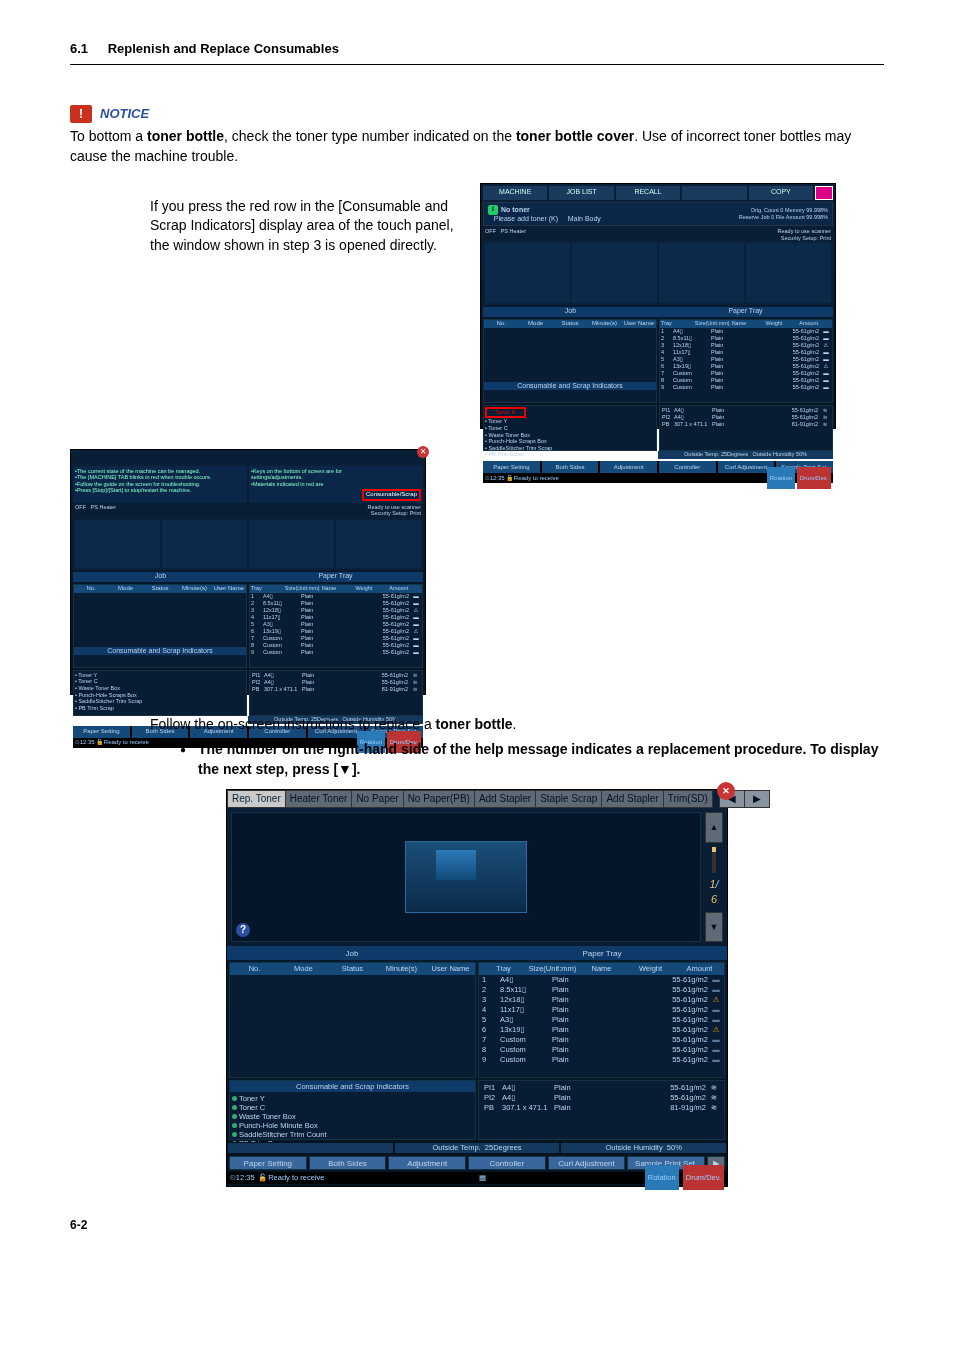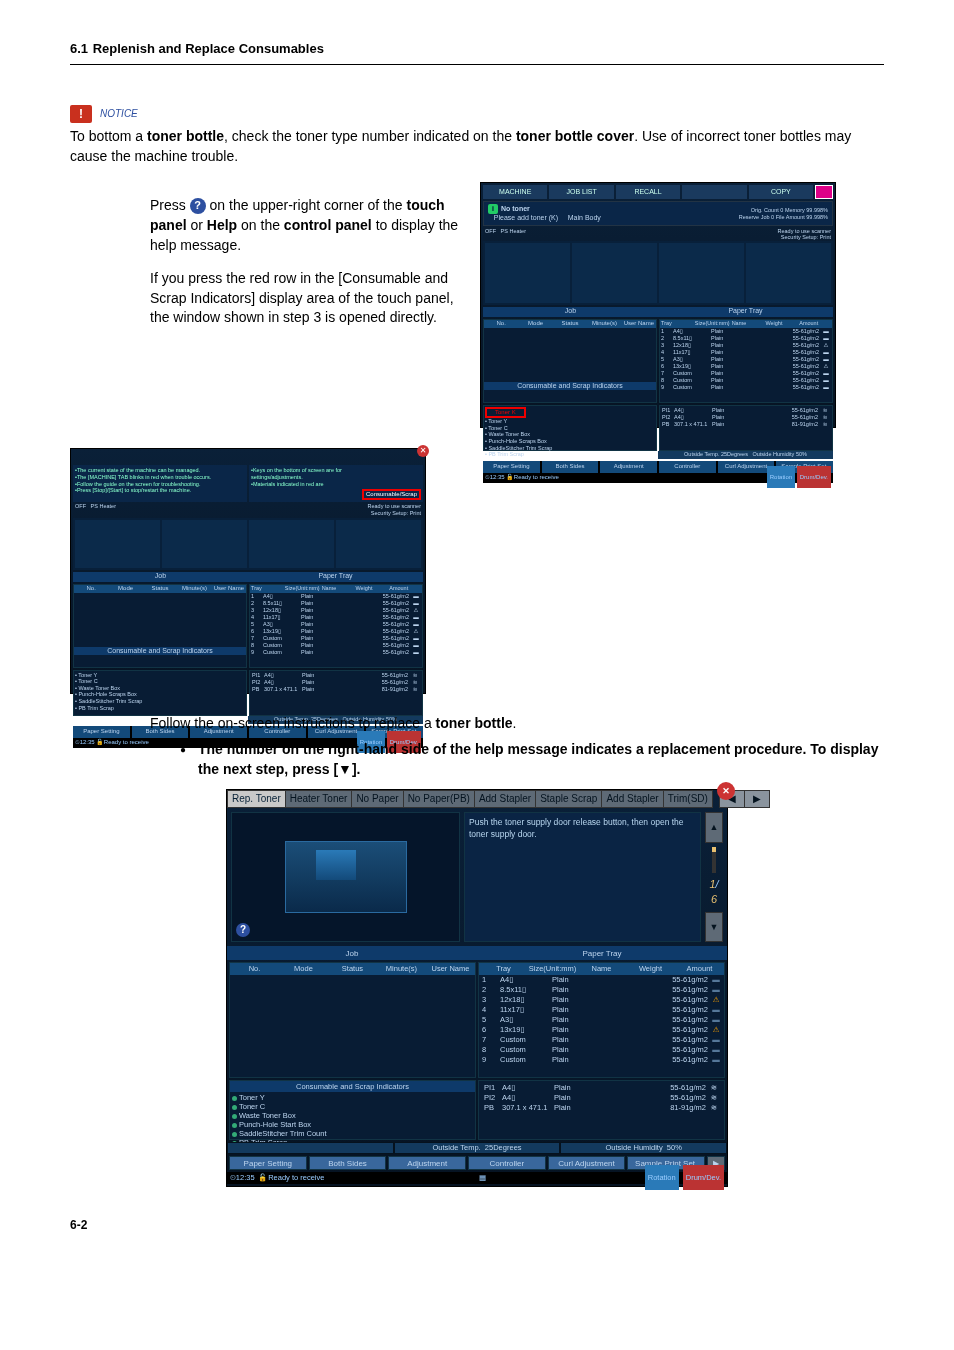--- a/index.html
+++ b/index.html
@@ -13,39 +13,39 @@
     font-size: 14px;
     line-height: 1.4;
   }
   .header-line {
     font-size: 13px;
     font-weight: bold;
     padding-bottom: 6px;
     border-bottom: 1px solid #000;
     margin-bottom: 40px;
   }
-  .header-line .num { margin-right: 1px; }
+  .header-line .num { margin-right: 16px; }
   .notice-row {
     display: flex;
     align-items: center;
     gap: 8px;
     margin-bottom: 4px;
   }
   .notice-icon {
     width: 22px; height: 18px;
     background: #c9301e;
     display: flex; align-items: center; justify-content: center;
     color: #fff; font-weight: bold; font-size: 12px;
     border-radius: 2px;
   }
   .notice-text {
     color: #2d4fa0;
-    font-weight: normal;
+    font-weight: bold;
     font-style: italic;
-    font-size: 10px;
+    font-size: 13px;
   }
   .notice-body { margin-bottom: 16px; }
   .two-col {
     display: flex;
     gap: 20px;
     align-items: flex-start;
     margin-bottom: 20px;
   }
   .two-col .text-col {
     flex: 0 0 310px;
@@ -265,23 +265,20 @@
 <div class="notice-row">
   <div class="notice-icon">!</div>
   <div class="notice-text">NOTICE</div>
 </div>
 <div class="notice-body">
   <span>To bottom a </span><b>toner bottle</b><span>, check the toner type number indicated on the </span><b>toner bottle cover</b><span>. Use of incorrect toner bottles may cause the machine trouble.</span>
 </div>
 
 <div class="two-col">
   <div class="text-col">
-    <p>
-      <span>Press </span><span class="help-icon">?</span><span> on the upper-right corner of the </span><b>touch panel</b><span> or </span><b>Help</b><span> on the </span><b>control panel</b><span> to display the help message.</span>
-    </p>
     <p>If you press the red row in the [Consumable and Scrap Indicators] display area of the touch panel, the window shown in step 3 is opened directly.</p>
   </div>
   <div class="img-col">
 
     <div class="panel panel-small">
       <div class="panel-top">
         <div class="tab">MACHINE</div>
         <div class="tab">JOB LIST</div>
         <div class="tab">RECALL</div>
         <div class="tab"></div>
@@ -641,21 +638,20 @@
     <div>Trim(SD)</div>
     <div class="spacer"></div>
     <div class="navbtn">◀</div>
     <div class="navbtn">▶</div>
   </div>
   <div class="lp-main">
     <div class="lp-illus">
       <div class="lp-help">?</div>
       <div class="printer-graphic"></div>
     </div>
-    <div class="lp-instr">Push the toner supply door release button, then open the toner supply door.</div>
     <div class="lp-nav">
       <div>▲</div>
       <div class="step">
         <div class="bar"></div>
         <span style="font-style:italic;"><span>1</span><span style="color:#9cf;">/</span></span>
         <span style="font-style:italic;">6</span>
       </div>
       <div>▼</div>
     </div>
   </div>
@@ -759,21 +755,21 @@
           <div class="item">
             <span class="dot"></span>
             <span>Toner C</span>
           </div>
           <div class="item">
             <span class="dot"></span>
             <span>Waste Toner Box</span>
           </div>
           <div class="item">
             <span class="dot"></span>
-            <span>Punch-Hole Start Box</span>
+            <span>Punch-Hole Minute Box</span>
           </div>
           <div class="item">
             <span class="dot"></span>
             <span>SaddleStitcher Trim Count</span>
           </div>
           <div class="item">
             <span class="dot"></span>
             <span>PB Trim Scrap</span>
           </div>
         </div>

